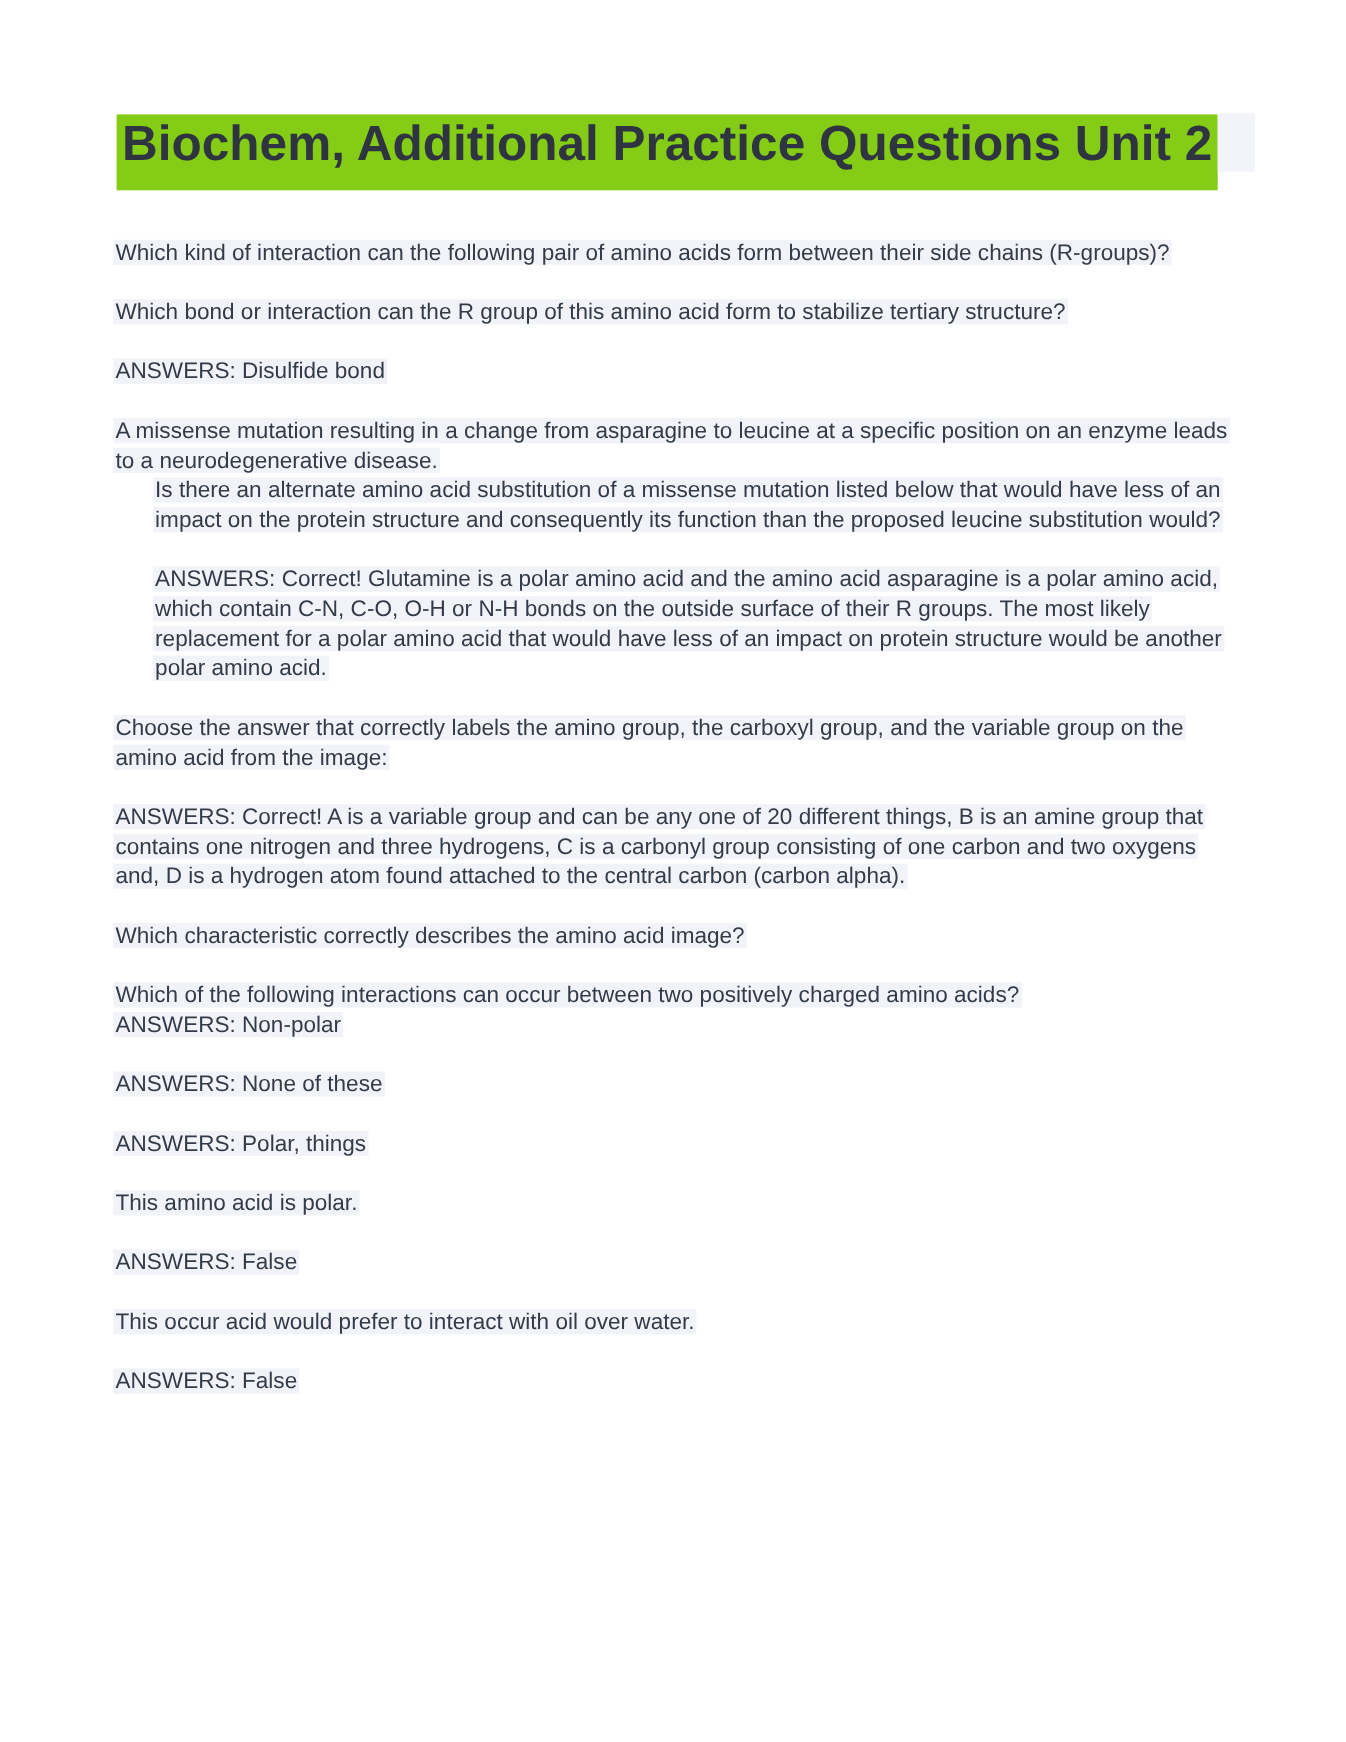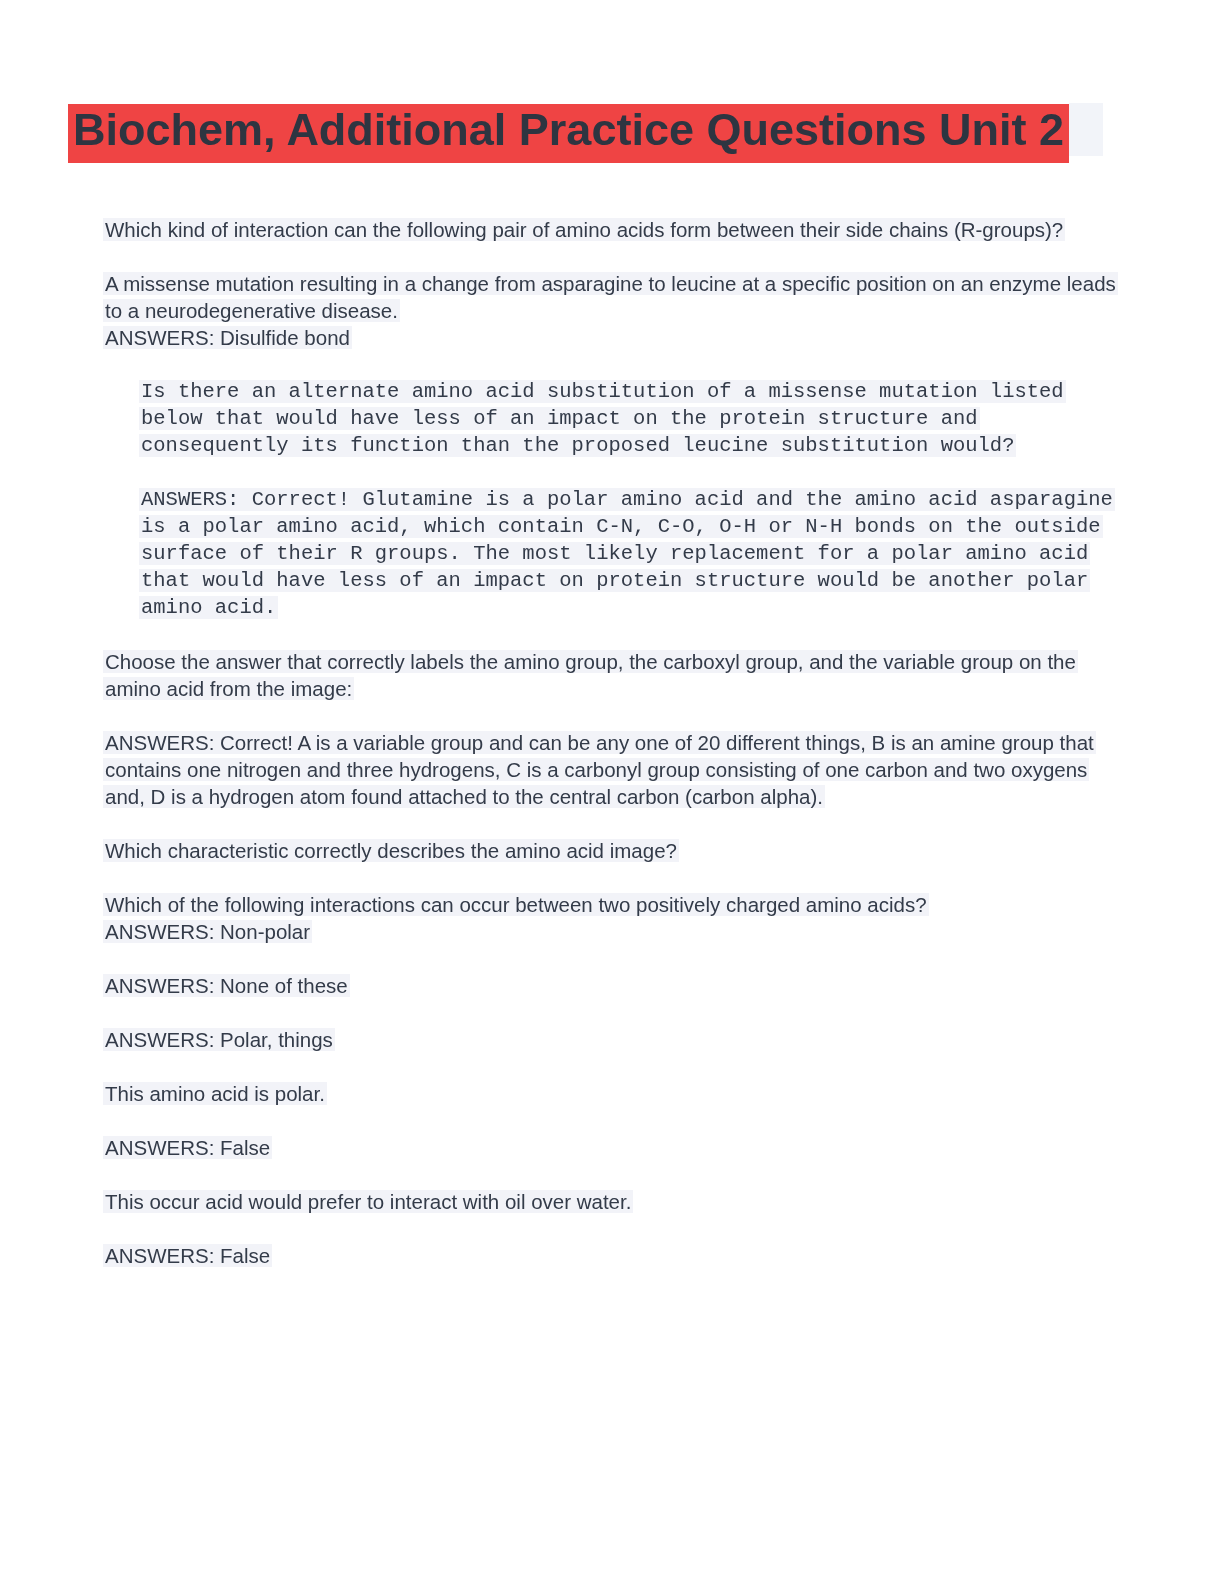--- a/index.html
+++ b/index.html
@@ -17,64 +17,66 @@
   }
   .title-wrap {
     margin: 102px 0 0 68px;
     font-size: 45px;
     line-height: 56px;
     font-weight: bold;
     letter-spacing: 0px;
     white-space: nowrap;
   }
   .title-highlight {
-    background: #ef4444;
+    background: #84cc16;
     color: #2e3541;
-    padding: 0 5px 8px 5px;
+    padding: 0 5px 18px 5px;
+    margin-left: 38px;
   }
   .title-tail {
     display: inline-block;
     width: 34px;
     height: 53px;
     vertical-align: -11px;
     background: #f2f4f9;
   }
   .content {
     margin: 58px 0 0 103px;
     width: 1026px;
     font-size: 20.5px;
     line-height: 27px;
     color: #333b49;
   }
   .para { margin: 0 0 27px 0; }
   .para.flush { margin-bottom: 0; }
-  .para.indent { padding-left: 36px; font-family: Liberation Mono, monospace; }
+  .para.indent { padding-left: 36px; }
   .hl {
     background: #f2f3f8;
     padding: 0 2px;
     box-decoration-break: clone;
     -webkit-box-decoration-break: clone;
   }
 </style>
 </head>
 <body>
 
 <div class="page">
 
   <div class="title-wrap"><span class="title-highlight">Biochem, Additional Practice Questions Unit 2</span><span class="title-tail"></span></div>
 
   <div class="content">
 
     <div class="para"><span class="hl">Which kind of interaction can the following pair of amino acids form between their side chains (R-groups)?</span></div>
 
 
+    <div class="para"><span class="hl">Which bond or interaction can the R group of this amino acid form to stabilize tertiary structure?</span></div>
+
+    <div class="para"><span class="hl">ANSWERS: Disulfide bond</span></div>
 
     <div class="para flush"><span class="hl">A missense mutation resulting in a change from asparagine to leucine at a specific position on an enzyme leads to a neurodegenerative disease.</span></div>
-
-    <div class="para"><span class="hl">ANSWERS: Disulfide bond</span></div>
 
     <div class="para indent"><span class="hl">Is there an alternate amino acid substitution of a missense mutation listed below that would have less of an impact on the protein structure and consequently its function than the proposed leucine substitution would?</span></div>
 
     <div class="para indent"><span class="hl">ANSWERS: Correct! Glutamine is a polar amino acid and the amino acid asparagine is a polar amino acid, which contain C-N, C-O, O-H or N-H bonds on the outside surface of their R groups. The most likely replacement for a polar amino acid that would have less of an impact on protein structure would be another polar amino acid.</span></div>
 
     <div class="para"><span class="hl">Choose the answer that correctly labels the amino group, the carboxyl group, and the variable group on the amino acid from the image:</span></div>
 
     <div class="para"><span class="hl">ANSWERS: Correct! A is a variable group and can be any one of 20 different things, B is an amine group that contains one nitrogen and three hydrogens, C is a carbonyl group consisting of one carbon and two oxygens and, D is a hydrogen atom found attached to the central carbon (carbon alpha).</span></div>
 
     <div class="para"><span class="hl">Which characteristic correctly describes the amino acid image?</span></div>

